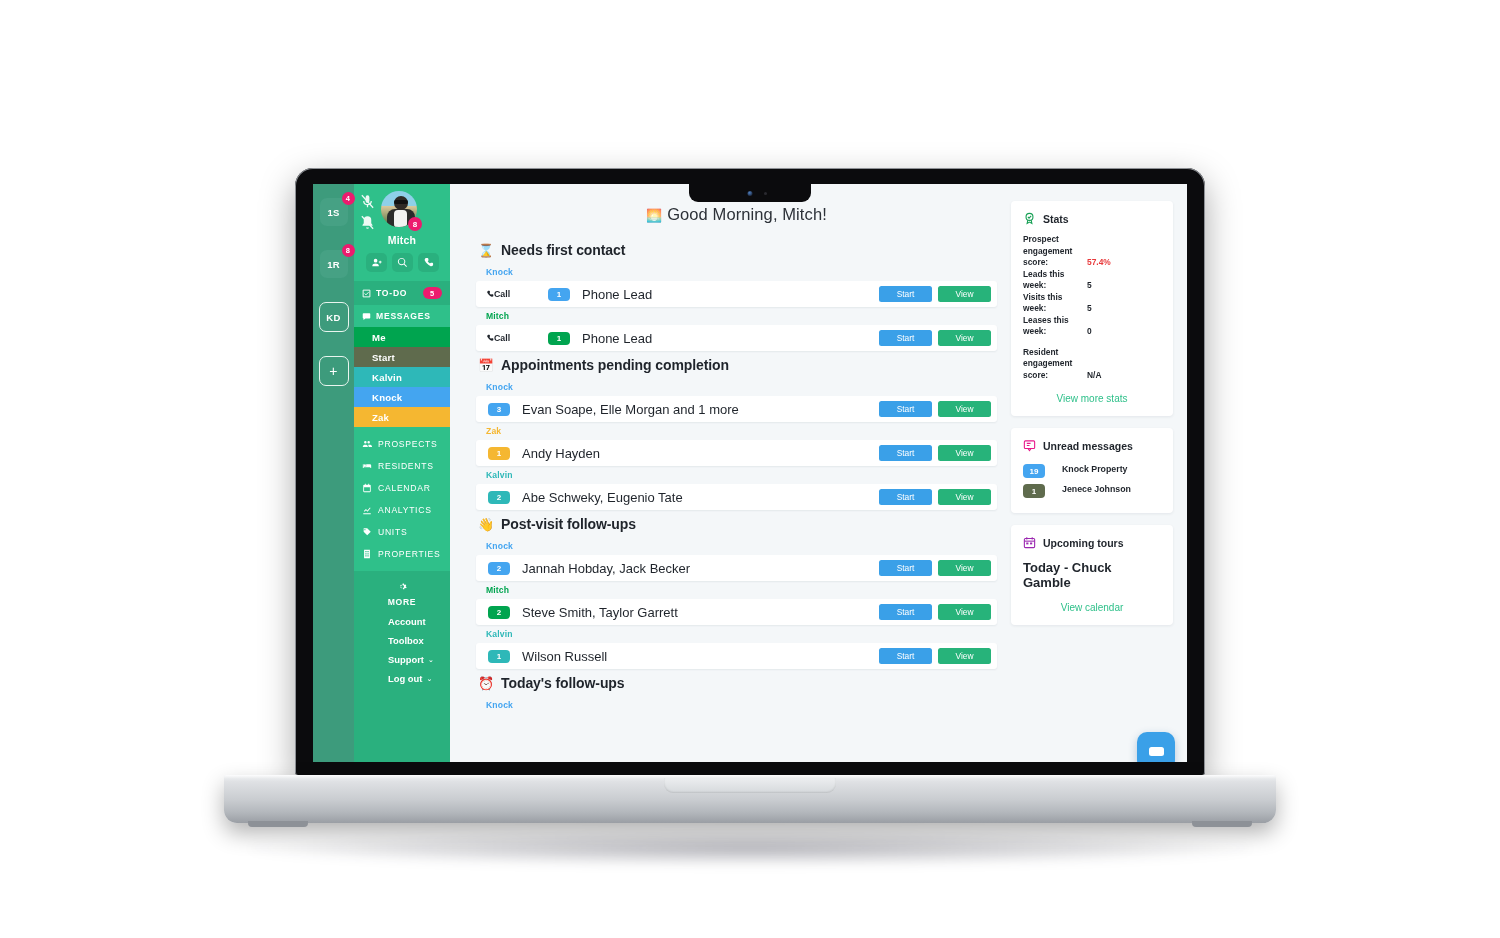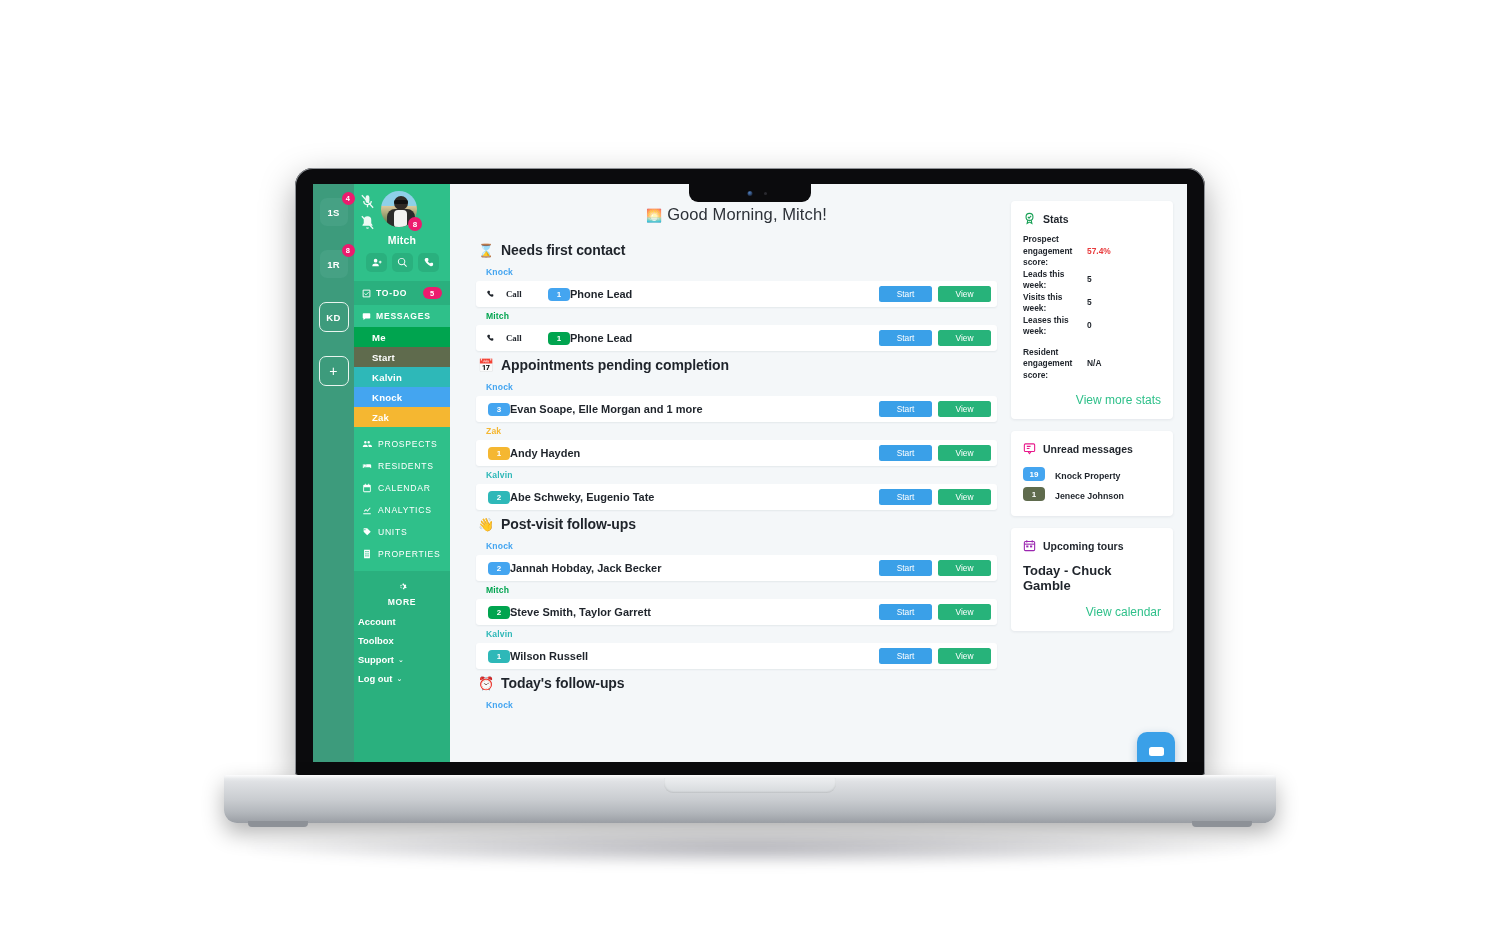--- a/index.html
+++ b/index.html
@@ -145,21 +145,21 @@
     font-size:8.6px;font-weight:400;letter-spacing:.72px;color:#ffffff;
   }
   .nav-item svg{width:10px;height:10px;fill:#ffffff;flex:0 0 10px;}
   .more-sec{background:#2ab07e;padding:6px 0 12px 0;margin-top:2px;flex:1;}
   .more-head{
     display:flex;align-items:center;gap:6px;padding:5px 8px;
     font-size:8.6px;font-weight:700;letter-spacing:.72px;flex-direction:column;
   }
   .more-head svg{width:9px;height:9px;fill:#ffffff;}
   .more-link{
-    padding:4px 8px 4px 4px;font-size:9.4px;font-weight:700;color:#ffffff;
+    padding:4px 8px 4px 34px;font-size:9.4px;font-weight:700;color:#ffffff;
     display:flex;align-items:center;gap:4px;
   }
   .caret{font-size:7px;opacity:.95;}
 
   
   .main{flex:1;min-width:0;overflow:hidden;position:relative;background:#f4f7f9;
         display:flex;padding:0 14px 0 14px;box-sizing:border-box;margin-left:12px;}
   .center{flex:1;min-width:0;padding-top:17px;}
   .greeting{
     text-align:center;font-size:16.5px;color:#2c3138;font-weight:400;
@@ -169,58 +169,58 @@
     display:flex;align-items:center;gap:7px;font-size:14px;font-weight:700;color:#1f242b;
     padding:4px 0 5px 2px;letter-spacing:-.1px;
   }
   .sec-emoji{font-size:13px;line-height:1;}
   .agent-label{font-size:8.6px;font-weight:700;padding:4px 0 4px 10px;letter-spacing:.15px;}
   .row{
     background:#ffffff;border-radius:3px;height:26px;display:flex;align-items:center;
     padding:0 6px 0 10px;box-shadow:0 1px 2px rgba(20,40,60,.07);
   }
   .row .call{
-    display:flex;align-items:center;gap:12px;font-size:8.8px;font-weight:700;color:#1f242b;
-    width:62px;flex:0 0 62px;font-family:Liberation Serif, serif;
+    display:flex;align-items:center;gap:0;font-size:8.8px;font-weight:700;color:#1f242b;
+    width:62px;flex:0 0 62px;
   }
   .row .call svg{width:8px;height:8px;fill:#1f242b;}
   .cnt{
     min-width:22px;height:13px;border-radius:4px;color:#ffffff;font-size:8px;font-weight:700;
     display:flex;align-items:center;justify-content:center;flex:0 0 auto;padding:0 4px;box-sizing:border-box;
   }
   .row .names{
-    flex:1;min-width:0;font-size:11px;font-weight:700;color:#1f242b;
+    flex:1;min-width:0;font-size:13px;font-weight:400;color:#1f242b;padding-left:12px;
     white-space:nowrap;overflow:hidden;text-overflow:ellipsis;
   }
   .btns{display:flex;gap:6px;flex:0 0 auto;}
   .btn{
     width:53px;height:16px;border-radius:2.5px;border:none;color:#ffffff;
     font-size:8.4px;font-weight:400;font-family:inherit;
     display:flex;align-items:center;justify-content:center;cursor:pointer;
   }
   .btn-start{background:#3aa0e8;}
   .btn-view{background:#27b37a;}
 
   
   .right{width:176px;flex:0 0 176px;padding-top:17px;padding-left:14px;box-sizing:border-box;}
   .card{
     background:#ffffff;border-radius:4px;padding:11px 12px 12px 12px;margin-bottom:12px;
     box-shadow:0 1px 3px rgba(20,40,60,.08);
   }
   .card-head{display:flex;align-items:center;gap:7px;padding-bottom:9px;}
   .card-head .t{font-size:10.5px;font-weight:700;color:#1f242b;}
-  .stat-row{display:flex;align-items:center;font-size:8.4px;font-weight:700;color:#1f242b;line-height:11.5px;}
+  .stat-row{display:flex;align-items:flex-end;font-size:8.4px;font-weight:700;color:#1f242b;line-height:11.5px;}
   .stat-row .k{width:64px;flex:0 0 64px;}
   .stat-row .v{flex:1;}
   .stat-row .v.red{color:#e8393b;}
   .stat-gap{height:9px;}
   .card-link{
-    text-align:right;font-size:12px;color:#2fc08a;padding-top:12px;cursor:pointer;
-  }
-  .ur-row{display:flex;align-items:flex-end;gap:10px;padding:3px 0;}
+    text-align:center;font-size:10px;color:#2fc08a;padding-top:12px;cursor:pointer;
+  }
+  .ur-row{display:flex;align-items:flex-start;gap:17px;padding:3px 0;}
   .ur-badge{
     min-width:22px;height:14px;padding:0 4px;border-radius:4px;color:#fff;font-size:8px;font-weight:700;
     display:flex;align-items:center;justify-content:center;box-sizing:border-box;
   }
   .ur-name{font-size:8.8px;font-weight:700;color:#1f242b;}
   .tour-line{font-size:13px;font-weight:700;color:#1f242b;padding:2px 0 0 0;}
 
   .chat-fab{
     position:absolute;right:12px;bottom:-8px;width:38px;height:38px;border-radius:10px;
     background:#3aa0e8;display:flex;align-items:center;justify-content:center;

